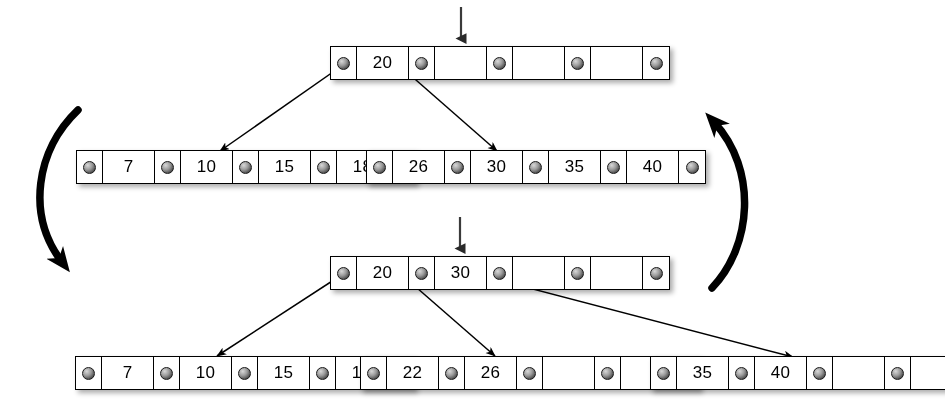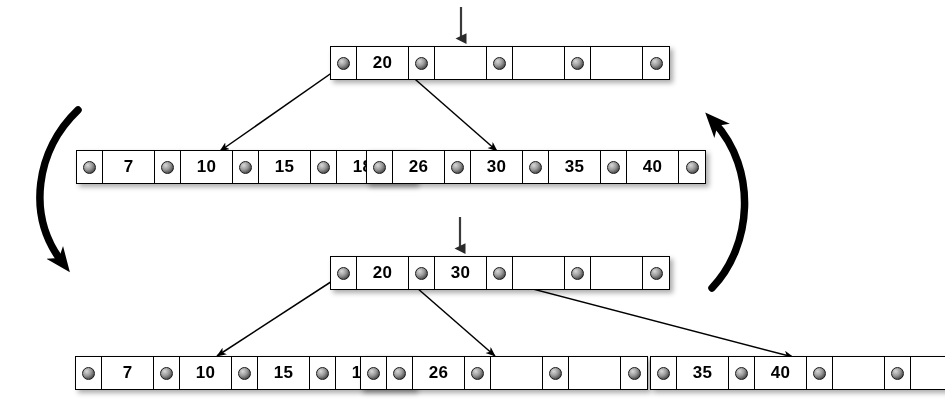--- a/index.html
+++ b/index.html
@@ -11,21 +11,20 @@
     height: 413px;
     background: #ffffff;
     font-family: "Liberation Sans", sans-serif;
     overflow: hidden;
   }
   #canvas {
     position: relative;
     width: 945px;
     height: 413px;
     background: #ffffff;
-    font-weight: bold;
   }
   #edges {
     position: absolute;
     left: 0;
     top: 0;
     width: 945px;
     height: 413px;
     pointer-events: none;
   }
   .node {
@@ -228,20 +227,21 @@
     <div class="cell key">18</div>
     <div class="cell ptr">
         <span class="dot"></span>
       </div>
   </div>
 
   <div class="node" style="left:360px; top:356px;">
     <div class="cell ptr">
         <span class="dot"></span>
       </div>
+    <div class="cell key">22</div>
     <div class="cell ptr">
         <span class="dot"></span>
       </div>
     <div class="cell key">26</div>
     <div class="cell ptr">
         <span class="dot"></span>
       </div>
     <div class="cell key"></div>
     <div class="cell ptr">
         <span class="dot"></span>

